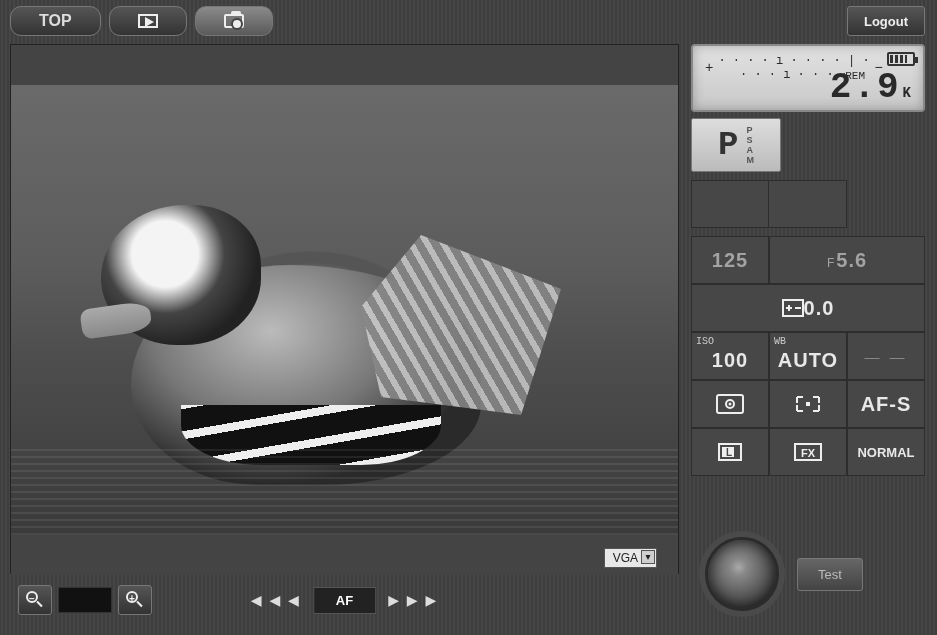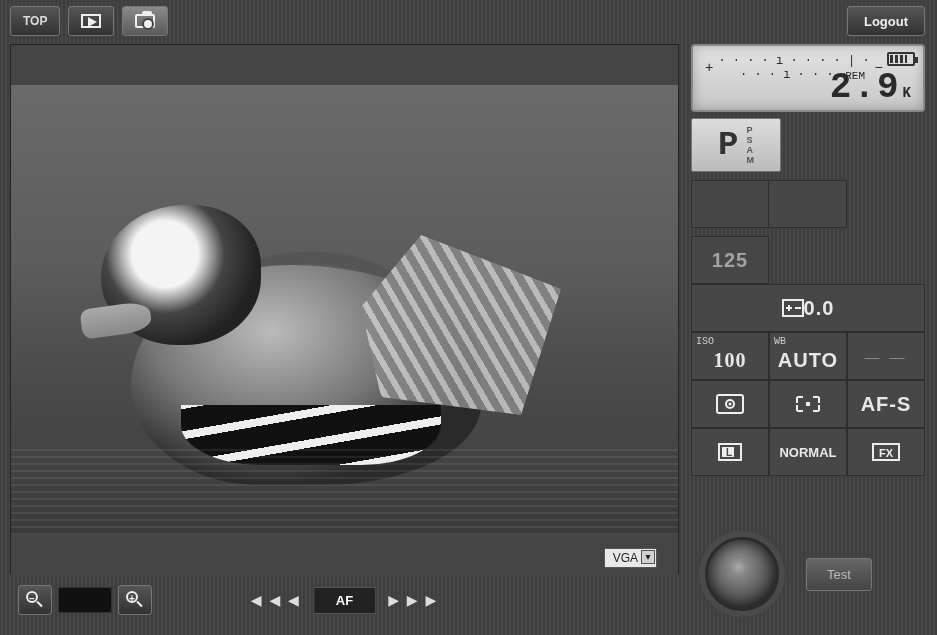--- a/index.html
+++ b/index.html
@@ -9,25 +9,25 @@
     font-family: Arial, Helvetica, sans-serif;
     color: #ddd;
     overflow: hidden;
     position: relative;
   }
   
   .topbar {
     position: absolute; left: 10px; top: 6px; display: flex; gap: 8px;
   }
   .top-btn {
-    height: 30px; min-width: 44px; padding: 0 12px;
+    height: 30px; min-width: 44px; padding: 0 28px;
     background: linear-gradient(#555,#333);
-    border: 1px solid #777; border-radius: 3px;
+    border: 1px solid #777; border-radius: 11px;
     display: flex; align-items: center; justify-content: center;
-    font-size: 12px; font-weight: bold; color: #ddd; cursor: pointer;
+    font-size: 16px; font-weight: bold; color: #ddd; cursor: pointer;
   }
   .top-btn.light { background: linear-gradient(#8a8a8a,#5a5a5a); }
   .logout-btn {
     position: absolute; right: 12px; top: 6px;
     height: 30px; padding: 0 16px;
     background: linear-gradient(#555,#333);
     border: 1px solid #777; border-radius: 3px;
     font-size: 13px; font-weight: bold; color: #eee; cursor: pointer;
     display:flex; align-items:center;
   }
@@ -193,21 +193,21 @@
   .shutter-ring {
     width:74px; height:74px; border-radius:50%;
     background:radial-gradient(circle at 45% 40%, #aaa 0%, #888 15%, #555 55%, #333 80%);
     border:3px solid #2b2b2b;
     box-shadow: inset 0 0 14px rgba(0,0,0,.6), 0 0 0 6px #4a4a4a;
     cursor:pointer;
   }
   .test-btn {
     padding:8px 20px; background:linear-gradient(#666,#444);
     border:1px solid #777; border-radius:3px;
-    color:#bbb; font-size:13px; cursor:pointer;margin-left:9px;
+    color:#bbb; font-size:13px; cursor:pointer;
   }
   
   .mag { width:18px; height:18px; position:relative; }
   .mag .c { width:12px; height:12px; border:2px solid #eee; border-radius:50%; position:absolute; left:0; top:0;}
   .mag .h { width:7px; height:2px; background:#eee; position:absolute; left:10px; top:12px; transform:rotate(45deg);}
   .mag .pm { position:absolute; left:3px; top:2px; font-size:10px; color:#eee; font-weight:bold;}
   .cam-glyph { width:20px; height:14px; border:2px solid #eee; border-radius:2px; position:relative;}
   .cam-glyph::before{content:"";position:absolute;left:5px;top:-5px;width:10px;height:5px;background:#eee;border-radius:2px 2px 0 0;}
   .cam-glyph::after{content:"";position:absolute;left:5px;top:2px;width:8px;height:8px;border:2px solid #444;background:#eee;border-radius:50%;}
   .play-glyph{ width:20px; height:14px; border:2px solid #eee; position:relative;}
@@ -303,34 +303,37 @@
     <div class="pcell dim" style="grid-column:span 1; grid-column:1/2;"></div>
   </div>
 
   <style>.sidepanel .param-grid:nth-of-type(1),.sidepanel .param-grid:nth-of-type(2){display:none}</style>
 
   <div class="param-grid">
 
     <div class="pcell dim" style="grid-column:span 1; grid-column:1/2; grid-column:span 1;">
       <span class="big">125</span>
     </div>
+    <div class="pcell dim" style="grid-column:span 2;">
+      <span><span class="prefix">F</span><span class="big">5.6</span></span>
+    </div>
 
     <div class="pcell wide">
       <svg width="22" height="18">
           <rect x="1" y="1" width="20" height="16" fill="none" stroke="#eee" stroke-width="2"></rect>
           <line x1="4" y1="9" x2="10" y2="9" stroke="#eee" stroke-width="2"></line>
           <line x1="7" y1="6" x2="7" y2="12" stroke="#eee" stroke-width="2"></line>
           <line x1="13" y1="9" x2="19" y2="9" stroke="#eee" stroke-width="2"></line>
         </svg>
       <span class="big">0.0</span>
     </div>
 
     <div class="pcell">
       <span class="small-label">ISO</span>
-      <span class="big" style="margin-top:8px;font-family:Liberation Serif, serif;">100</span>
+      <span class="big" style="margin-top:8px;">100</span>
     </div>
     <div class="pcell">
       <span class="small-label">WB</span>
       <span class="big" style="margin-top:8px;">AUTO</span>
     </div>
     <div class="pcell">
       <span class="dashes">— —</span>
     </div>
 
     <div class="pcell">
@@ -351,27 +354,27 @@
     </div>
 
     <div class="pcell">
       <svg width="28" height="22">
         <rect x="3" y="3" width="22" height="16" fill="none" stroke="#eee" stroke-width="2"></rect>
         <rect x="6" y="6" width="12" height="10" fill="#eee"></rect>
         <text x="10" y="15" font-size="10" font-weight="bold" fill="#474747">L</text>
       </svg>
     </div>
     <div class="pcell">
-      <span style="font-size:13px; font-weight:bold;">NORMAL</span>
-    </div>
-    <div class="pcell">
       <svg width="30" height="20">
         <rect x="2" y="2" width="26" height="16" fill="none" stroke="#eee" stroke-width="2"></rect>
         <text x="8" y="15" font-size="11" font-weight="bold" fill="#eee">FX</text>
       </svg>
     </div>
+    <div class="pcell">
+      <span style="font-size:13px; font-weight:bold;">NORMAL</span>
+    </div>
   </div>
 </div>
 
 <div class="shutter-area">
   <div class="shutter-ring"></div>
   <div class="test-btn">Test</div>
 </div>
 
 </body></html>

